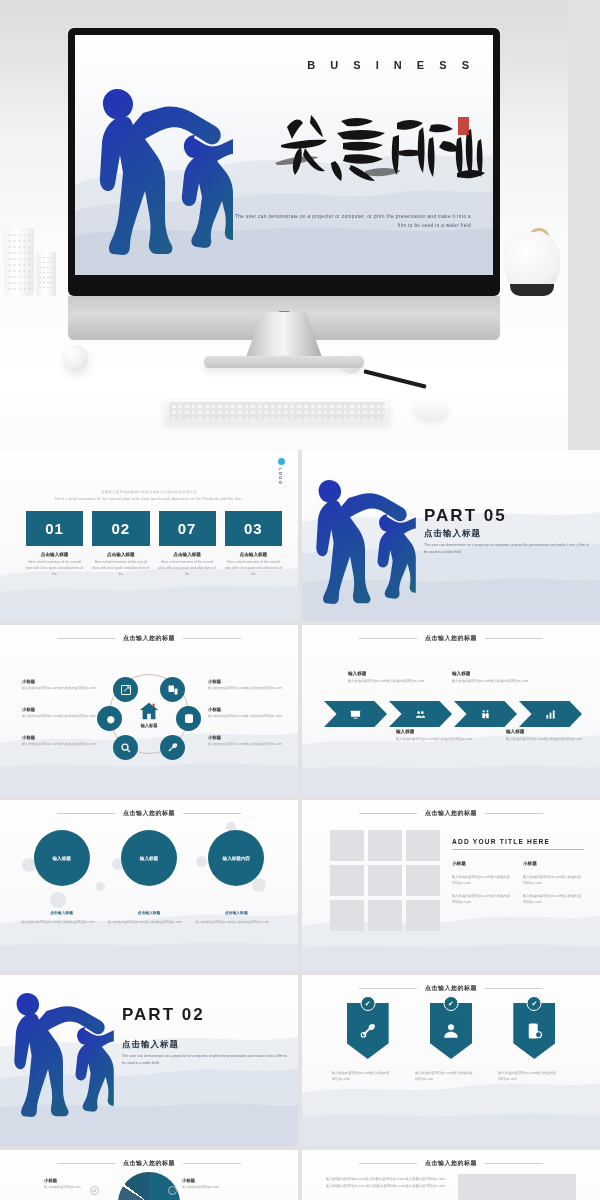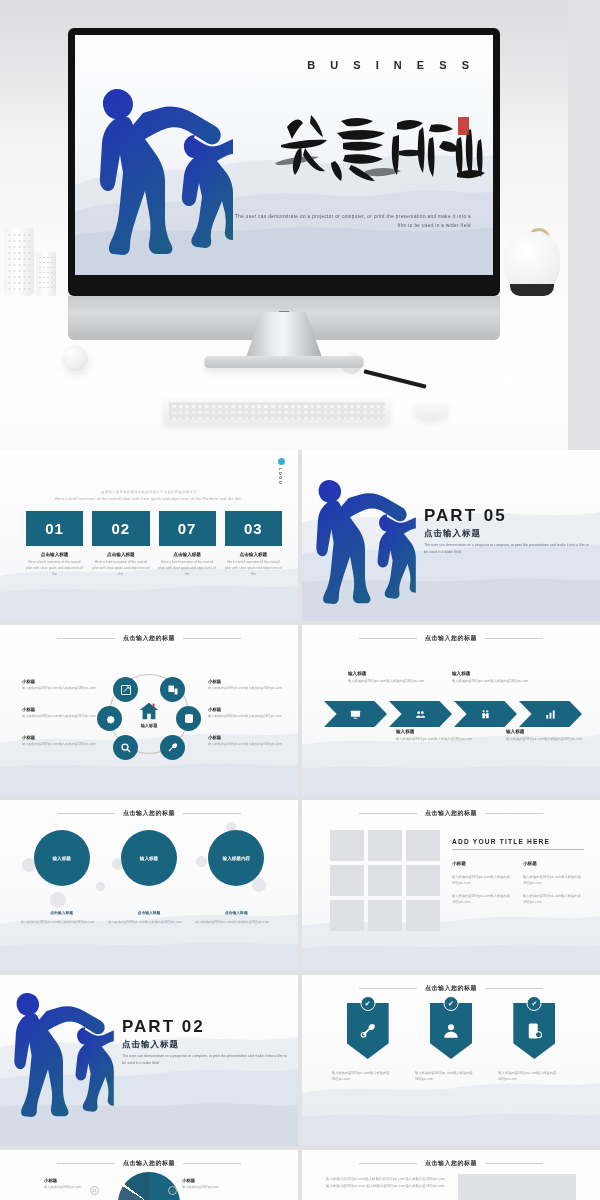--- a/index.html
+++ b/index.html
@@ -756,21 +756,21 @@
             C41,163 45,152 48,142 L56,118 L60,140 C62,150 62,160 60,170 C59,176 62,181 68,181 L78,181 C83,181 85,176 82,171
             C78,164 76,154 76,145 L76,108 C76,98 72,88 66,80 L56,66 C63,62 70,58 76,56 C84,53 92,54 99,58 L118,70
             C123,73 129,71 131,66 C133,61 131,56 126,53 L104,40 C94,34 82,32 71,35 L54,40 L44,52 C42,46 39,42 35,45 C40,43 44,38 44,31 C44,23 37,16 28,16 Z"></path>
           <path fill="url(#figg3)" d="M106,62 C99,62 94,68 95,75 C96,81 100,85 105,85 C100,89 96,95 95,103 L93,122
             C92,128 95,133 100,133 C103,133 106,131 107,127 L110,110 L113,124 L110,146 C109,152 107,158 104,163
             C101,168 102,173 108,174 L116,175 C121,175 123,171 122,166 C121,158 124,150 127,143 L133,128 L136,140
             C137,146 137,152 136,158 C135,163 138,167 143,167 L144,167 L144,120 C144,112 141,104 136,98 L128,88
             C133,85 138,82 143,81 L144,81 L144,66 L131,72 C126,74 120,74 115,71 L105,65 Z"></path>
         </svg>
       </div>
-      <div class="part-title" style="top:42px">PART 02</div>
+      <div class="part-title" style="top:30px">PART 02</div>
       <div class="part-sub" style="top:64px">点击输入标题</div>
       <div class="part-desc" style="top:78px">The user can demonstrate on a projector or computer, or print the presentation and make it into a film to be used in a wider field</div>
     </div>
 
     <div class="slide">
       <div class="slide-bg">
         <svg width="298" height="171" style="position:absolute;bottom:0;left:0" preserveAspectRatio="none" viewBox="0 0 298 171">
           <path d="M0,118 C55,108 105,120 160,112 C215,104 260,114 298,108 L298,171 L0,171 Z" fill="#e6eaf0" opacity=".8"></path>
           <path d="M0,142 C60,136 115,144 175,140 C235,136 270,142 298,140 L298,171 L0,171 Z" fill="#dde3ec" opacity=".8"></path>
         </svg>

